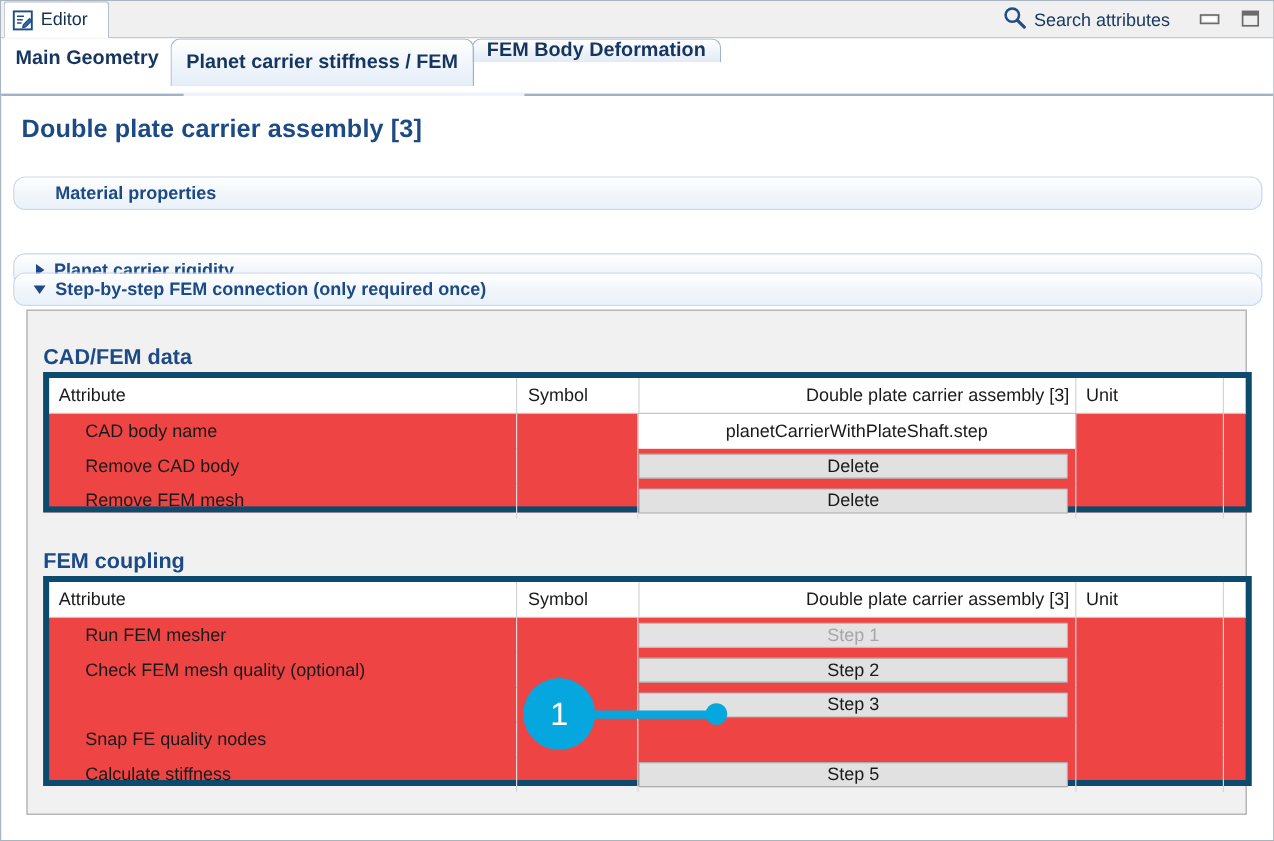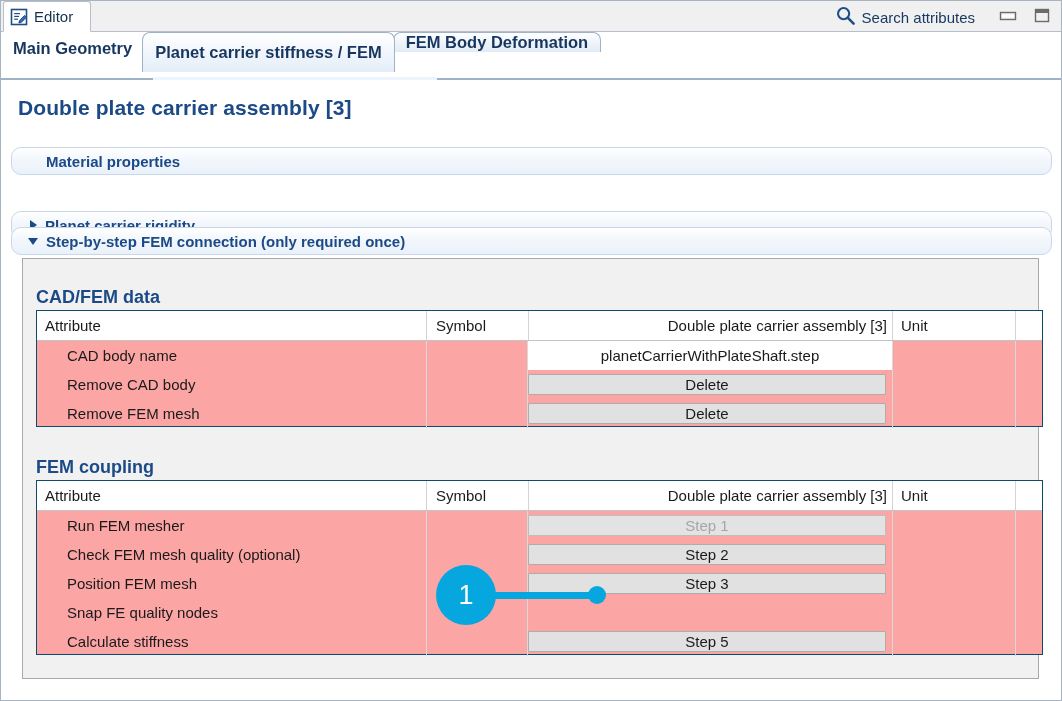--- a/index.html
+++ b/index.html
@@ -216,22 +216,22 @@
   .group-label {
     position: absolute;
     font-size: 18px;
     font-weight: bold;
     color: #1b4a86;
   }
 
   
   .tbl {
     position: absolute;
-    background: #fca5a5;
-    border: 1px solid #0c4a6e;
+    background: #ef4444;
+    border: 5px solid #0c4a6e;
     box-sizing: border-box;
   }
   .tbl-head {
     position: relative;
     height: 29px;
     background: #ffffff;
     border-bottom: 1px solid #c4c4c4;
   }
   .th {
     position: absolute;
@@ -495,21 +495,20 @@
           <div class="col-div" style="left:389px;"></div>
           <div class="col-div" style="left:490px;"></div>
           <div class="cell-value">
             <div class="btn">Step 2</div>
           </div>
           <div class="col-div" style="left:855px;"></div>
           <div class="col-div" style="left:978px;"></div>
         </div>
 
         <div class="trow">
-          <div class="cell-attr">Position FEM mesh</div>
           <div class="col-div" style="left:389px;"></div>
           <div class="col-div" style="left:490px;"></div>
           <div class="cell-value">
             <div class="btn">Step 3</div>
           </div>
           <div class="col-div" style="left:855px;"></div>
           <div class="col-div" style="left:978px;"></div>
         </div>
 
         <div class="trow">

